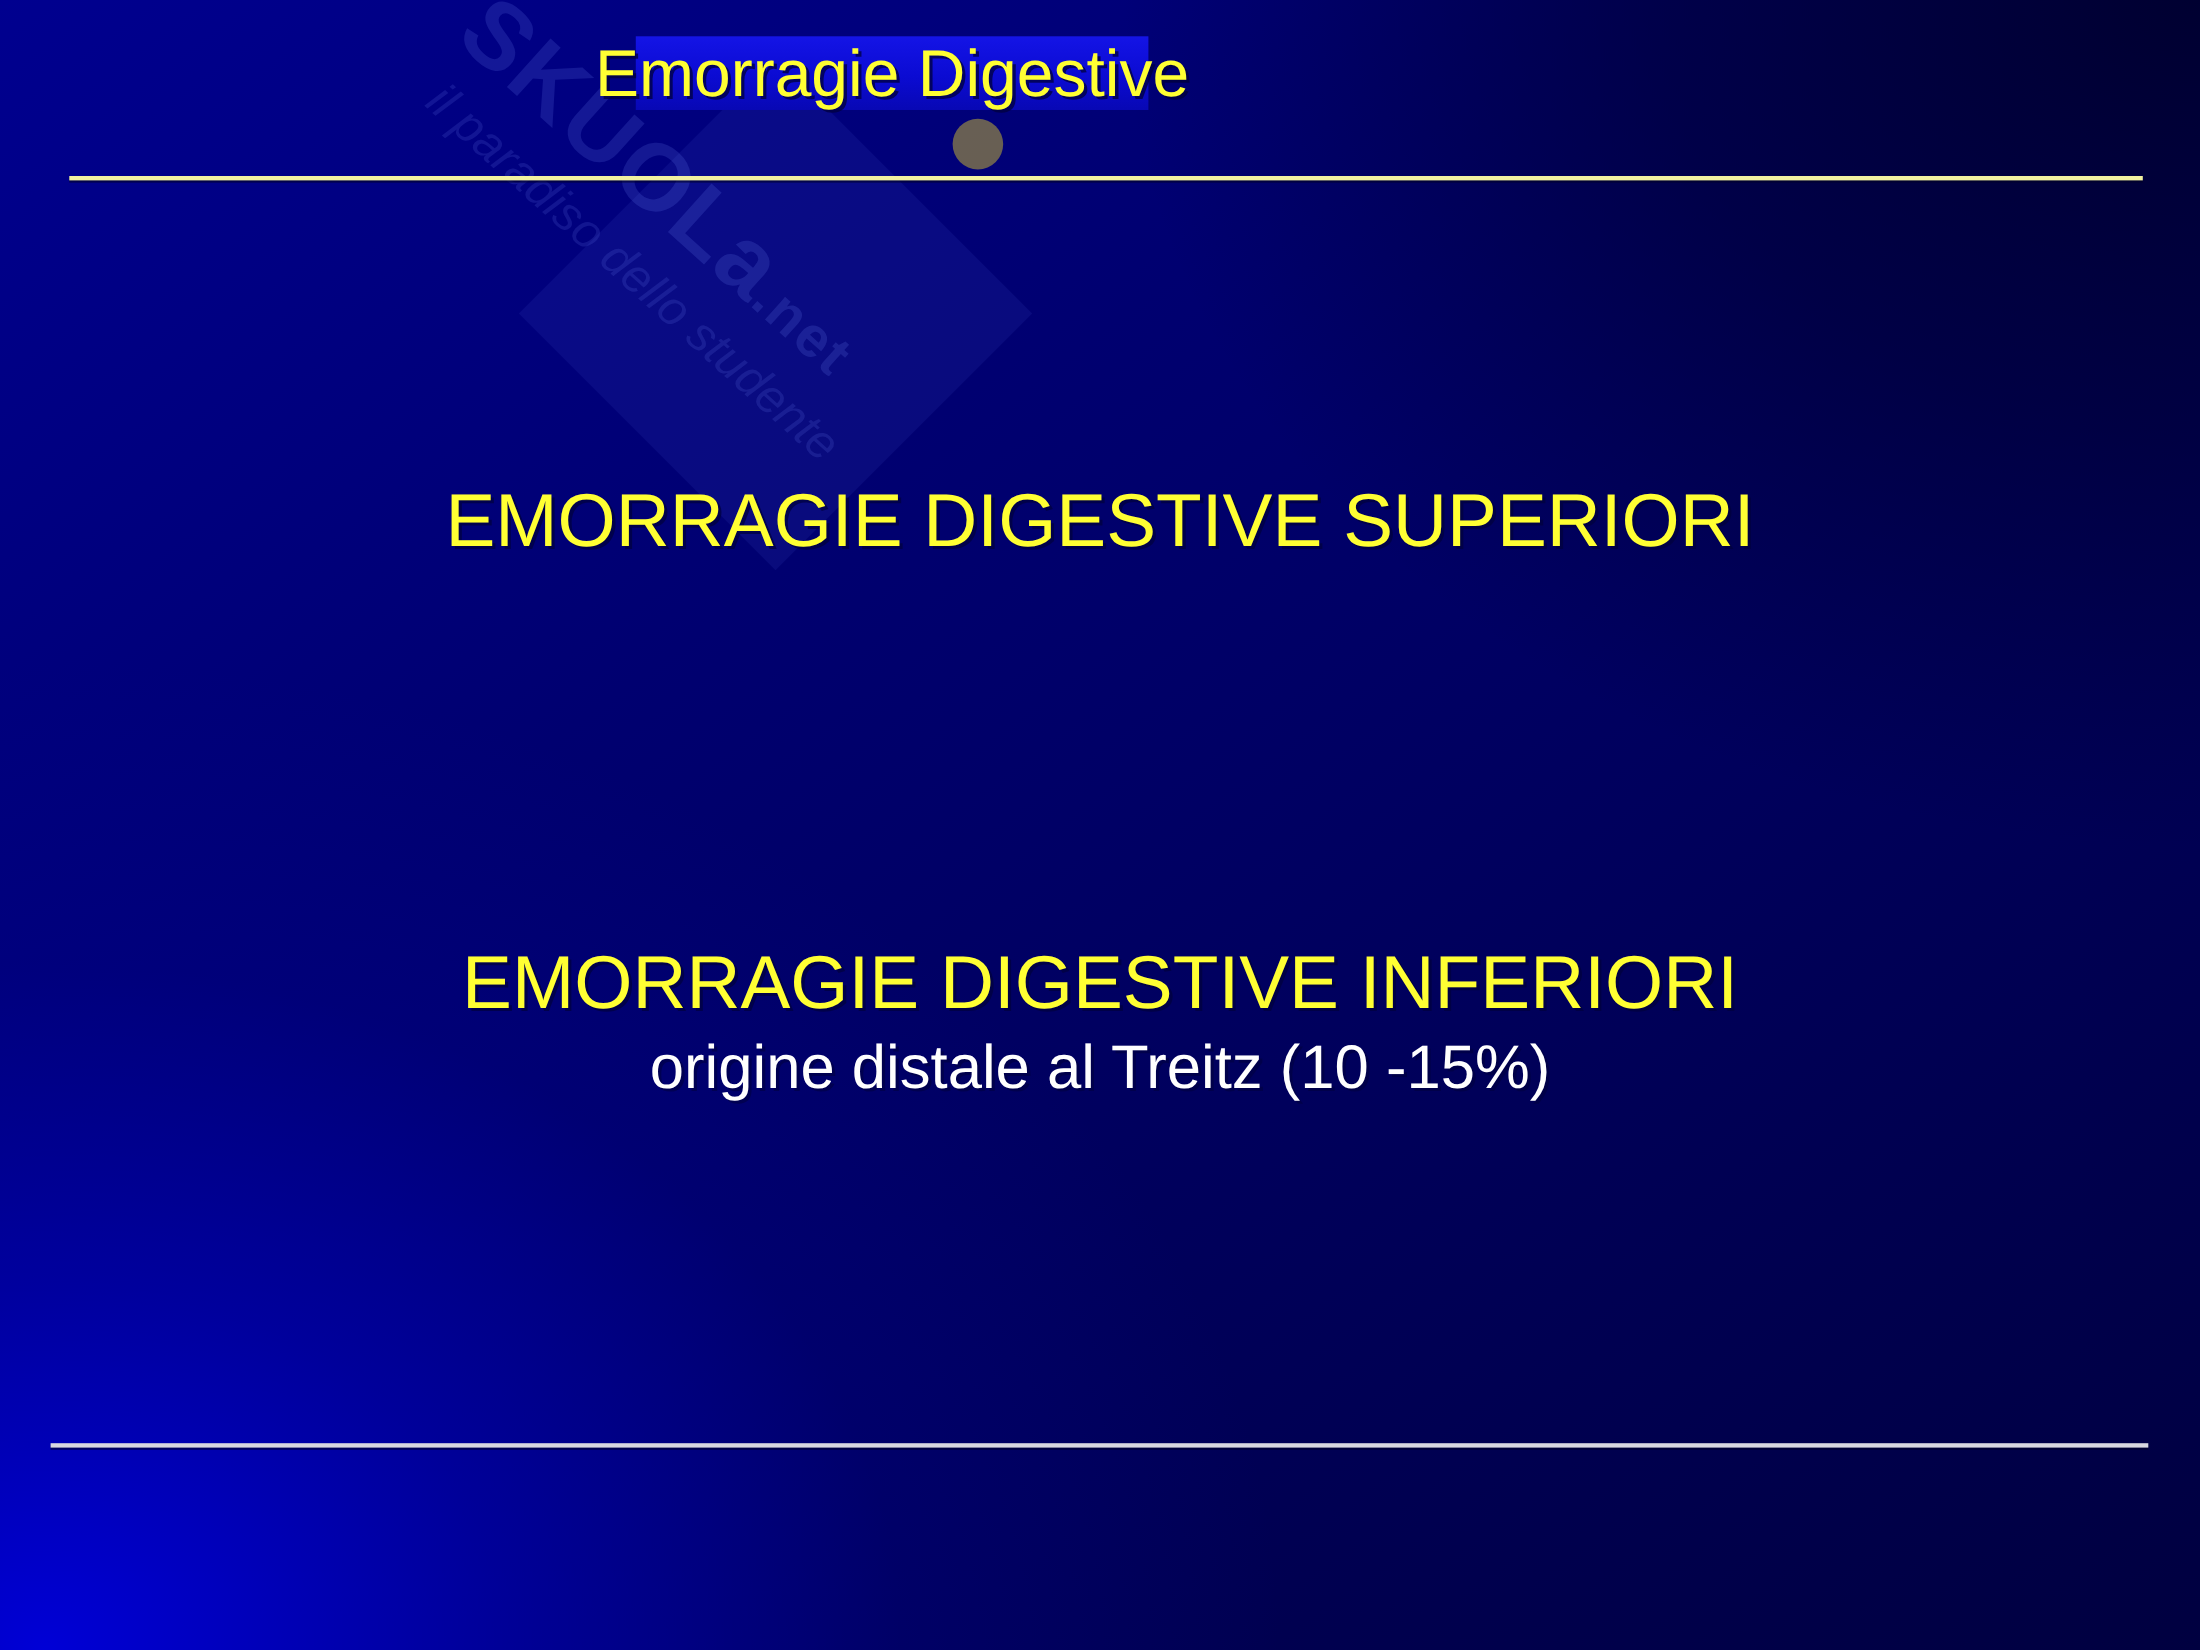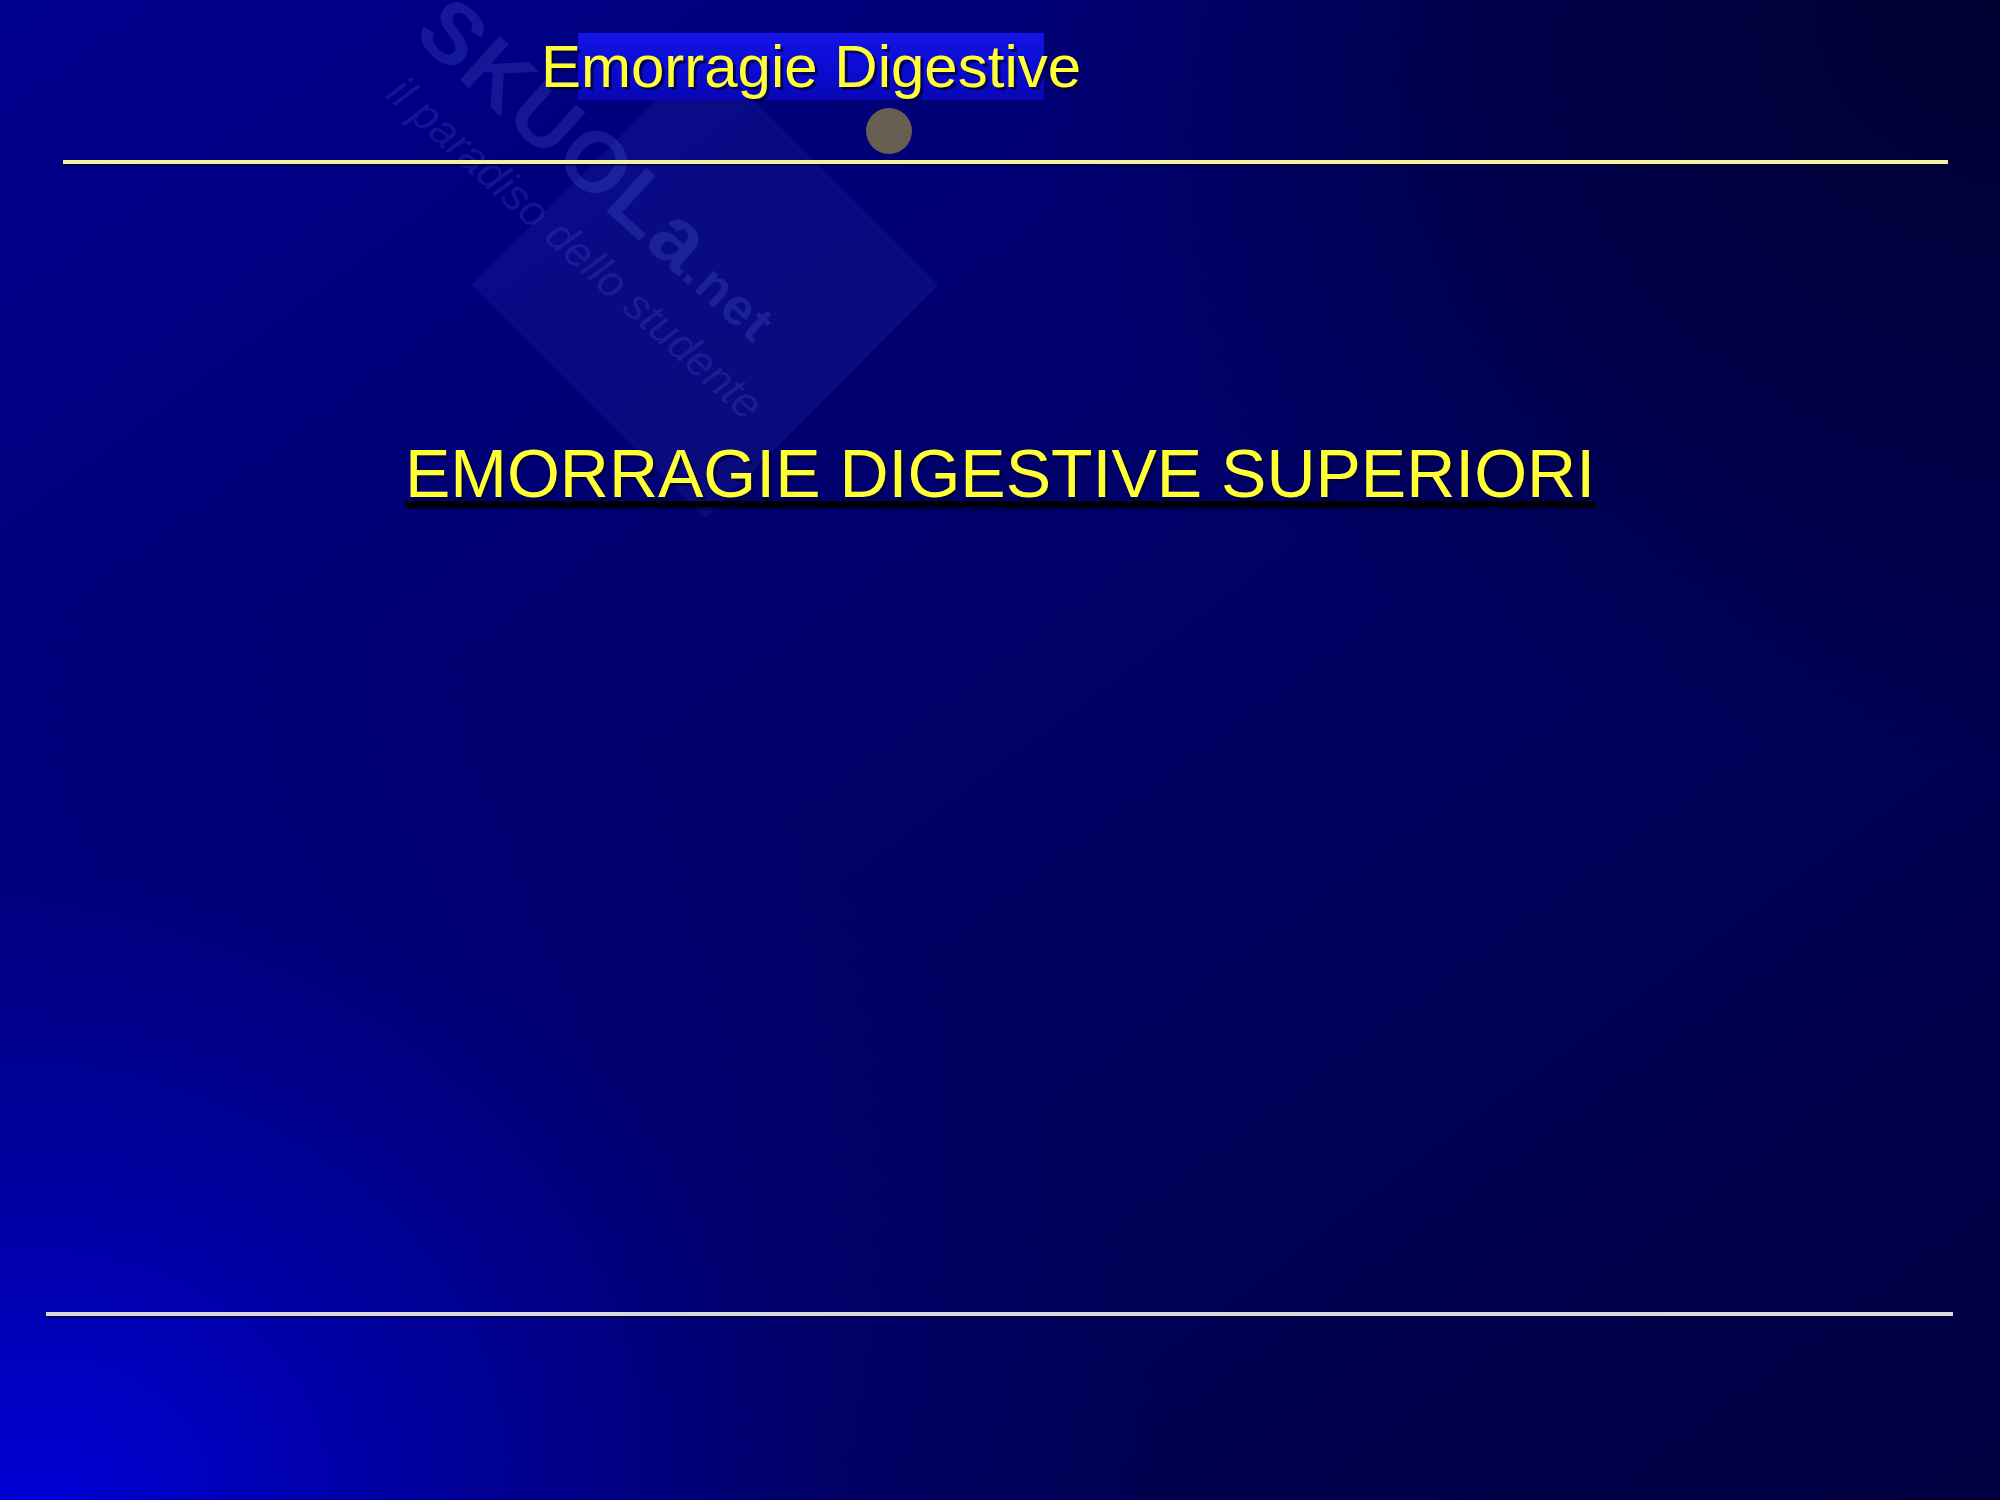--- a/index.html
+++ b/index.html
@@ -136,21 +136,20 @@
     background: #d8d8e0;
     box-shadow: 0 2px 0 rgba(0,0,40,0.6);
   }
 
   
   .block {
     position: absolute;
     left: 0;
     width: 2000px;
     text-align: center;
-    text-decoration: underline;
   }
   #block-superiori { top: 438px; }
   #block-inferiori { top: 858px; }
 
   .heading {
     color: #ffff33;
     font-size: 68px;
     font-weight: normal;
     line-height: 1.05;
     white-space: nowrap;
@@ -184,16 +183,20 @@
   <div id="title-box">
     <span id="title-text">Emorragie Digestive</span>
   </div>
 
   <div id="rule-top"></div>
 
   <div class="block" id="block-superiori">
     <div class="heading">EMORRAGIE DIGESTIVE SUPERIORI</div>
   </div>
 
+  <div class="block" id="block-inferiori">
+    <div class="heading">EMORRAGIE DIGESTIVE INFERIORI</div>
+    <div class="subheading">origine distale al Treitz (10 -15%)</div>
+  </div>
 
   <div id="rule-bottom"></div>
 
 </div>
 
 </body></html>

